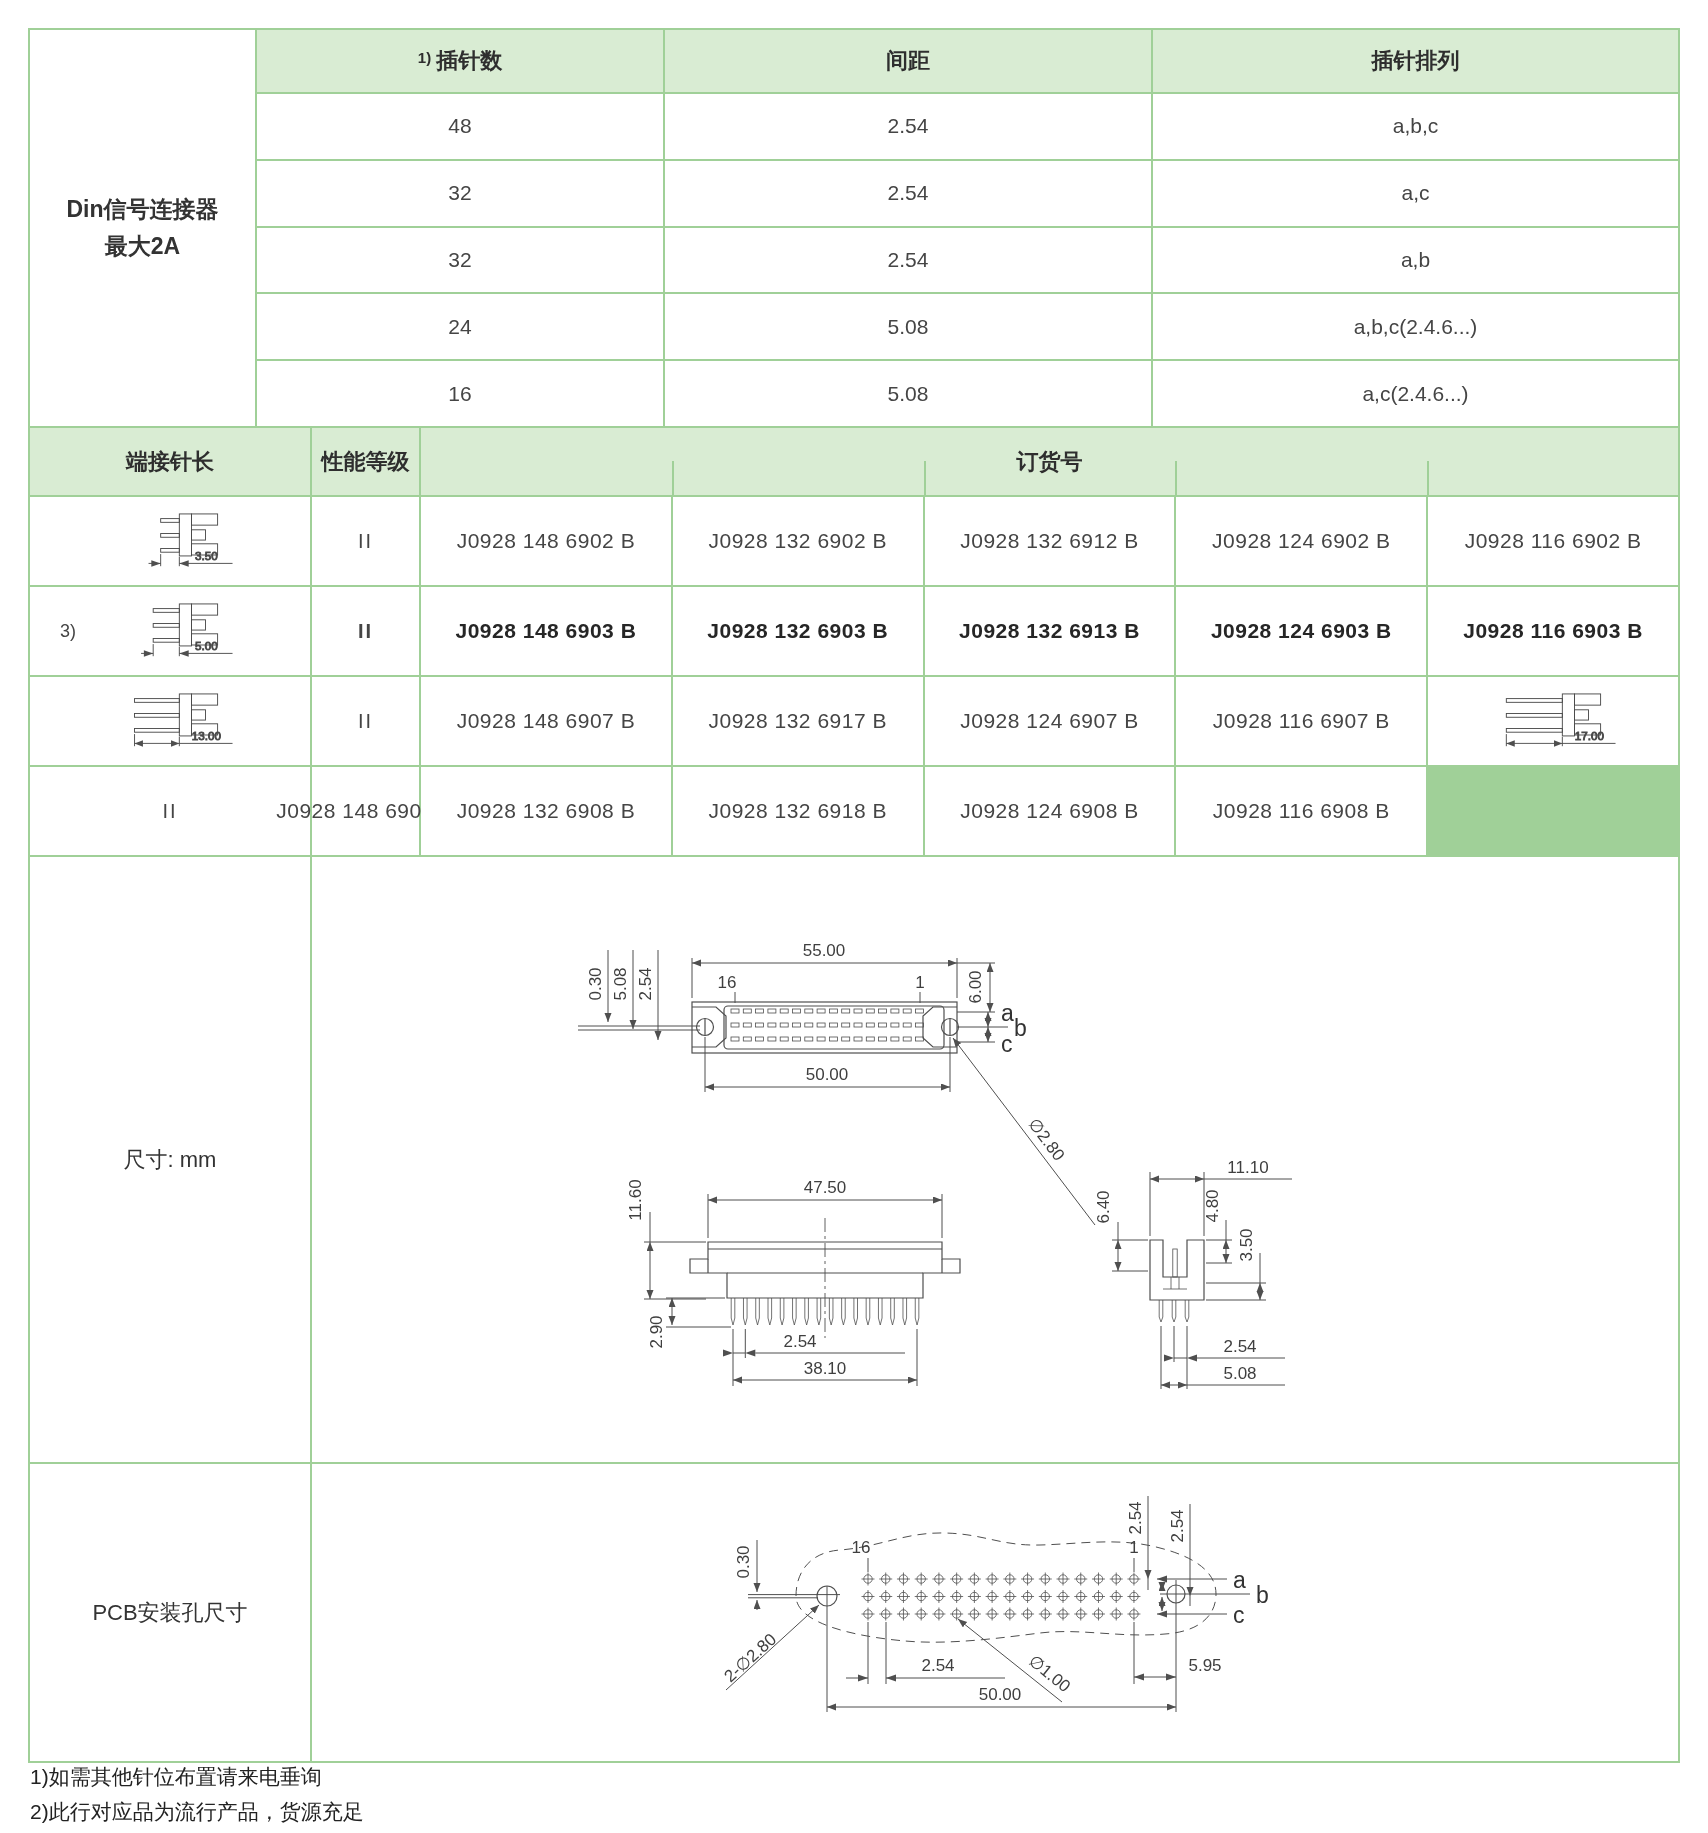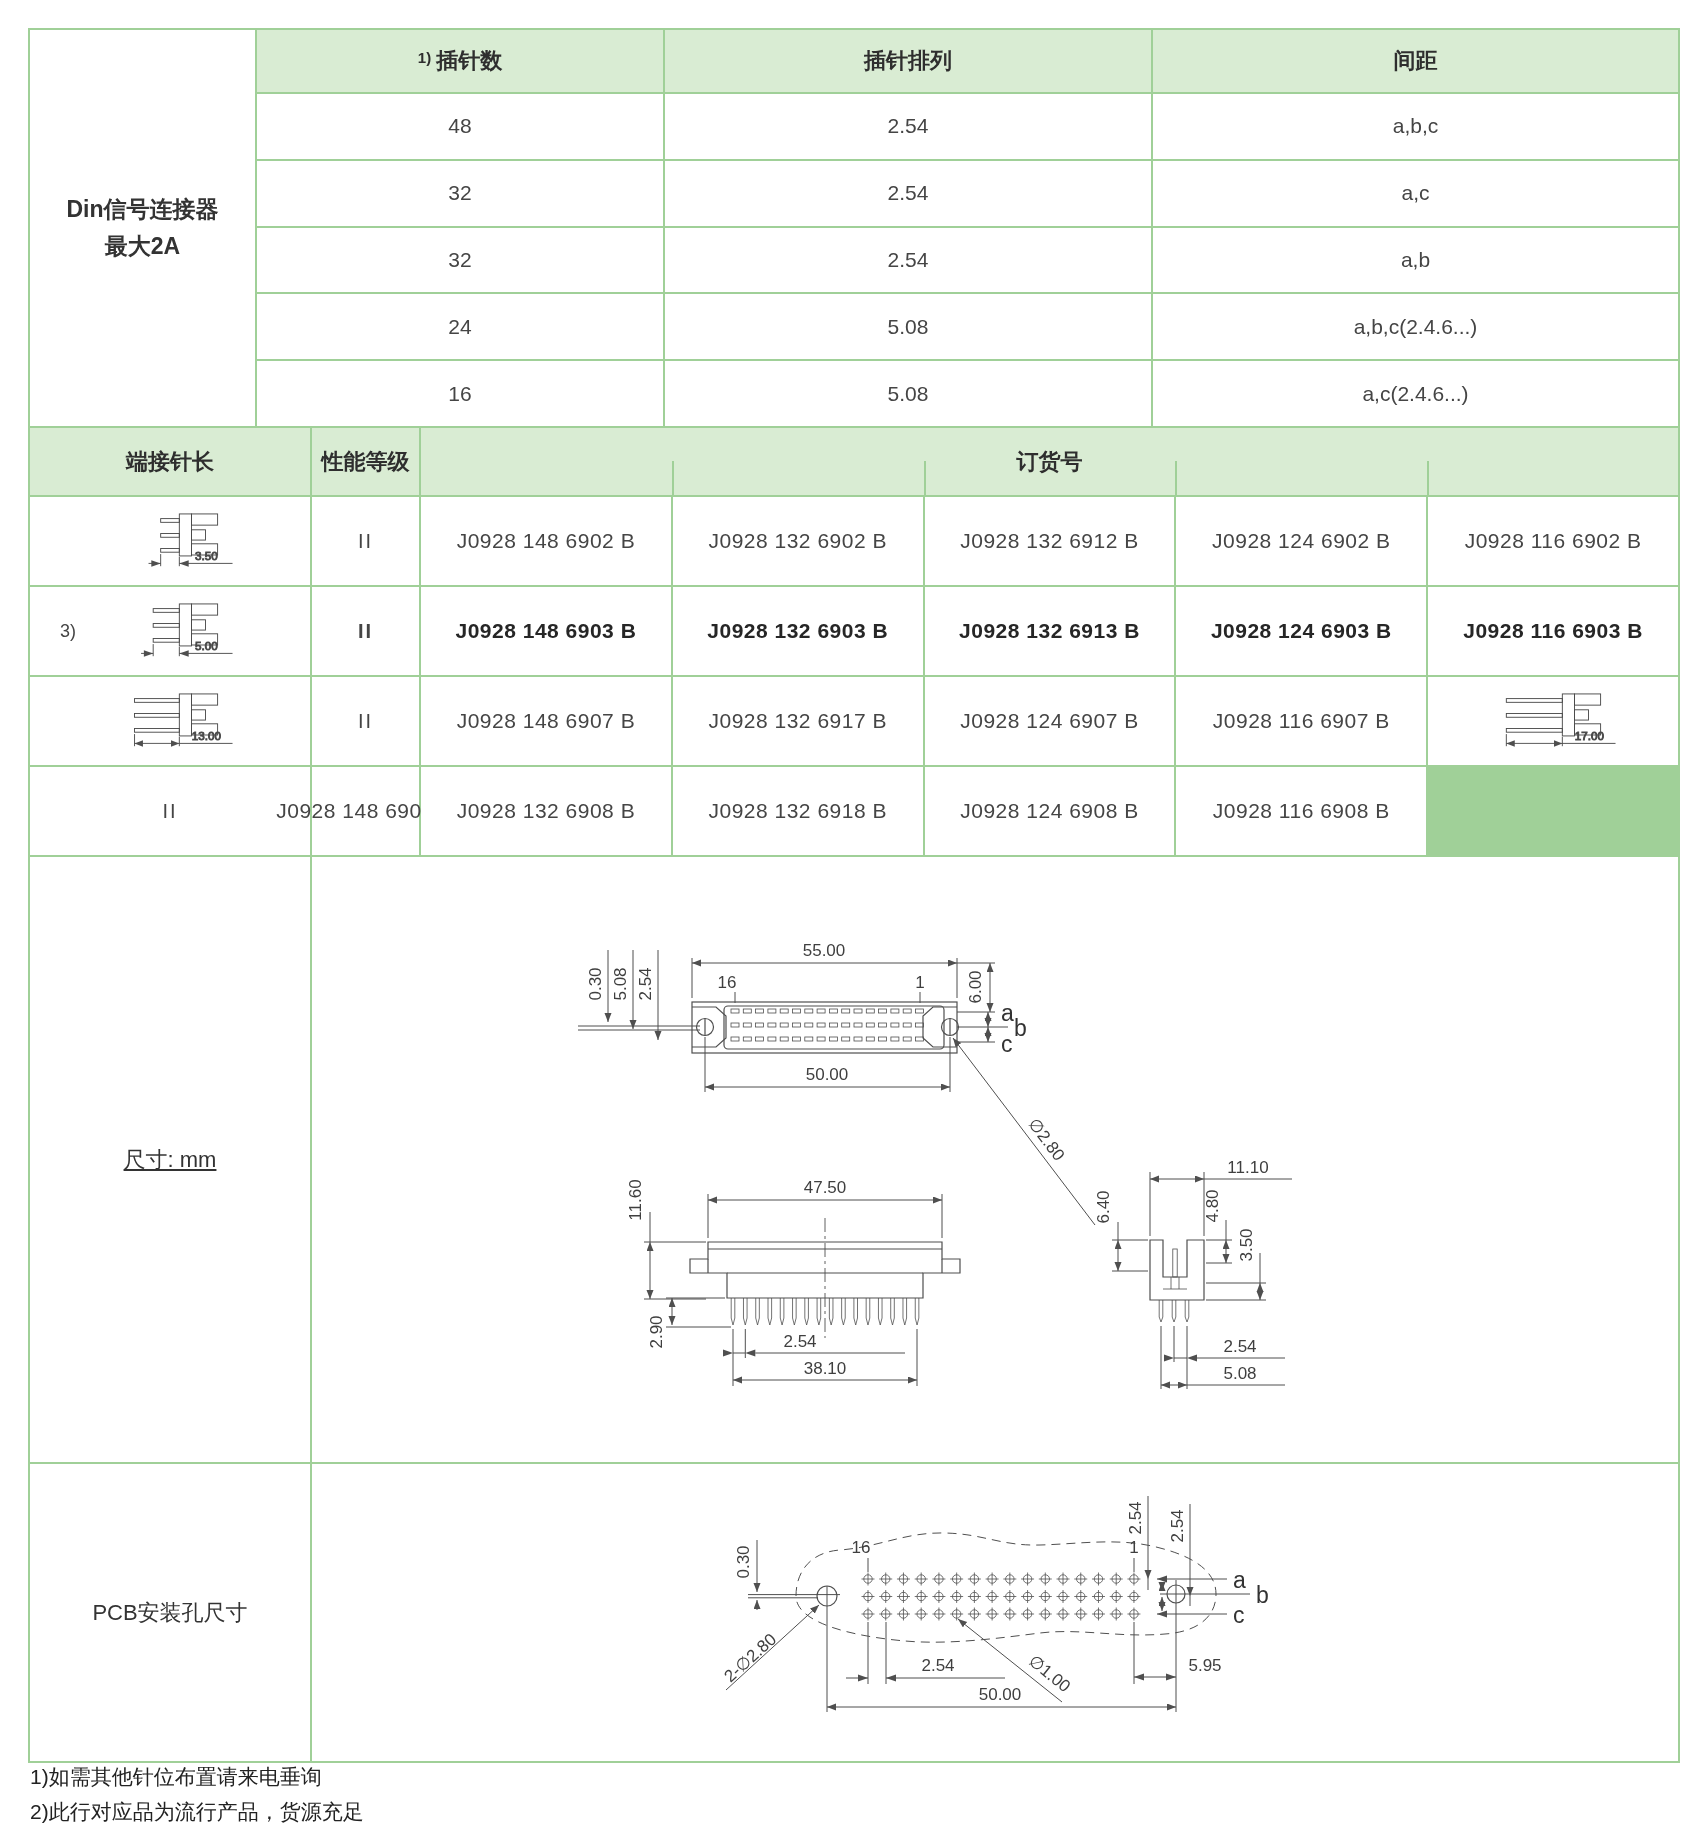--- a/index.html
+++ b/index.html
@@ -57,22 +57,22 @@
   <div class="grid" style="left:28px;top:28px;width:1652px;height:400px;
        grid-template-columns:225px 406px 486px 1fr;grid-template-rows:62px repeat(5,1fr);">
     <div class="cell product" style="grid-row:1/7;grid-column:1;text-align:center;">
       <span>Din信号连接器</span>
       <span>最大2A</span>
     </div>
     <div class="cell hcell">
       <span class="sup">1)</span>
       <span>插针数</span>
     </div>
+    <div class="cell hcell">间距</div>
     <div class="cell hcell">插针排列</div>
-    <div class="cell hcell">间距</div>
 
     <div class="cell val">48</div>
     <div class="cell val">2.54</div>
     <div class="cell val">a,b,c</div>
 
     <div class="cell val">32</div>
     <div class="cell val">2.54</div>
     <div class="cell val">a,c</div>
 
     <div class="cell val">32</div>
@@ -189,21 +189,21 @@
     </div>
     <div class="cell grade">II</div>
     <div class="cell order">J0928 148 6908 B</div>
     <div class="cell order">J0928 132 6908 B</div>
     <div class="cell order">J0928 132 6918 B</div>
     <div class="cell order">J0928 124 6908 B</div>
     <div class="cell order">J0928 116 6908 B</div>
   </div>
 
   <div class="grid" style="left:28px;top:855px;width:1652px;height:609px;
-       grid-template-columns:280px 1fr;grid-template-rows:1fr;text-decoration:underline;">
+       grid-template-columns:280px 1fr;grid-template-rows:1fr;">
     <div class="cell seclabel">尺寸: mm</div>
     <div class="cell"></div>
   </div>
 
   <div class="grid" style="left:28px;top:1462px;width:1652px;height:301px;
        grid-template-columns:280px 1fr;grid-template-rows:1fr;">
     <div class="cell seclabel">PCB安装孔尺寸</div>
     <div class="cell"></div>
   </div>
 

